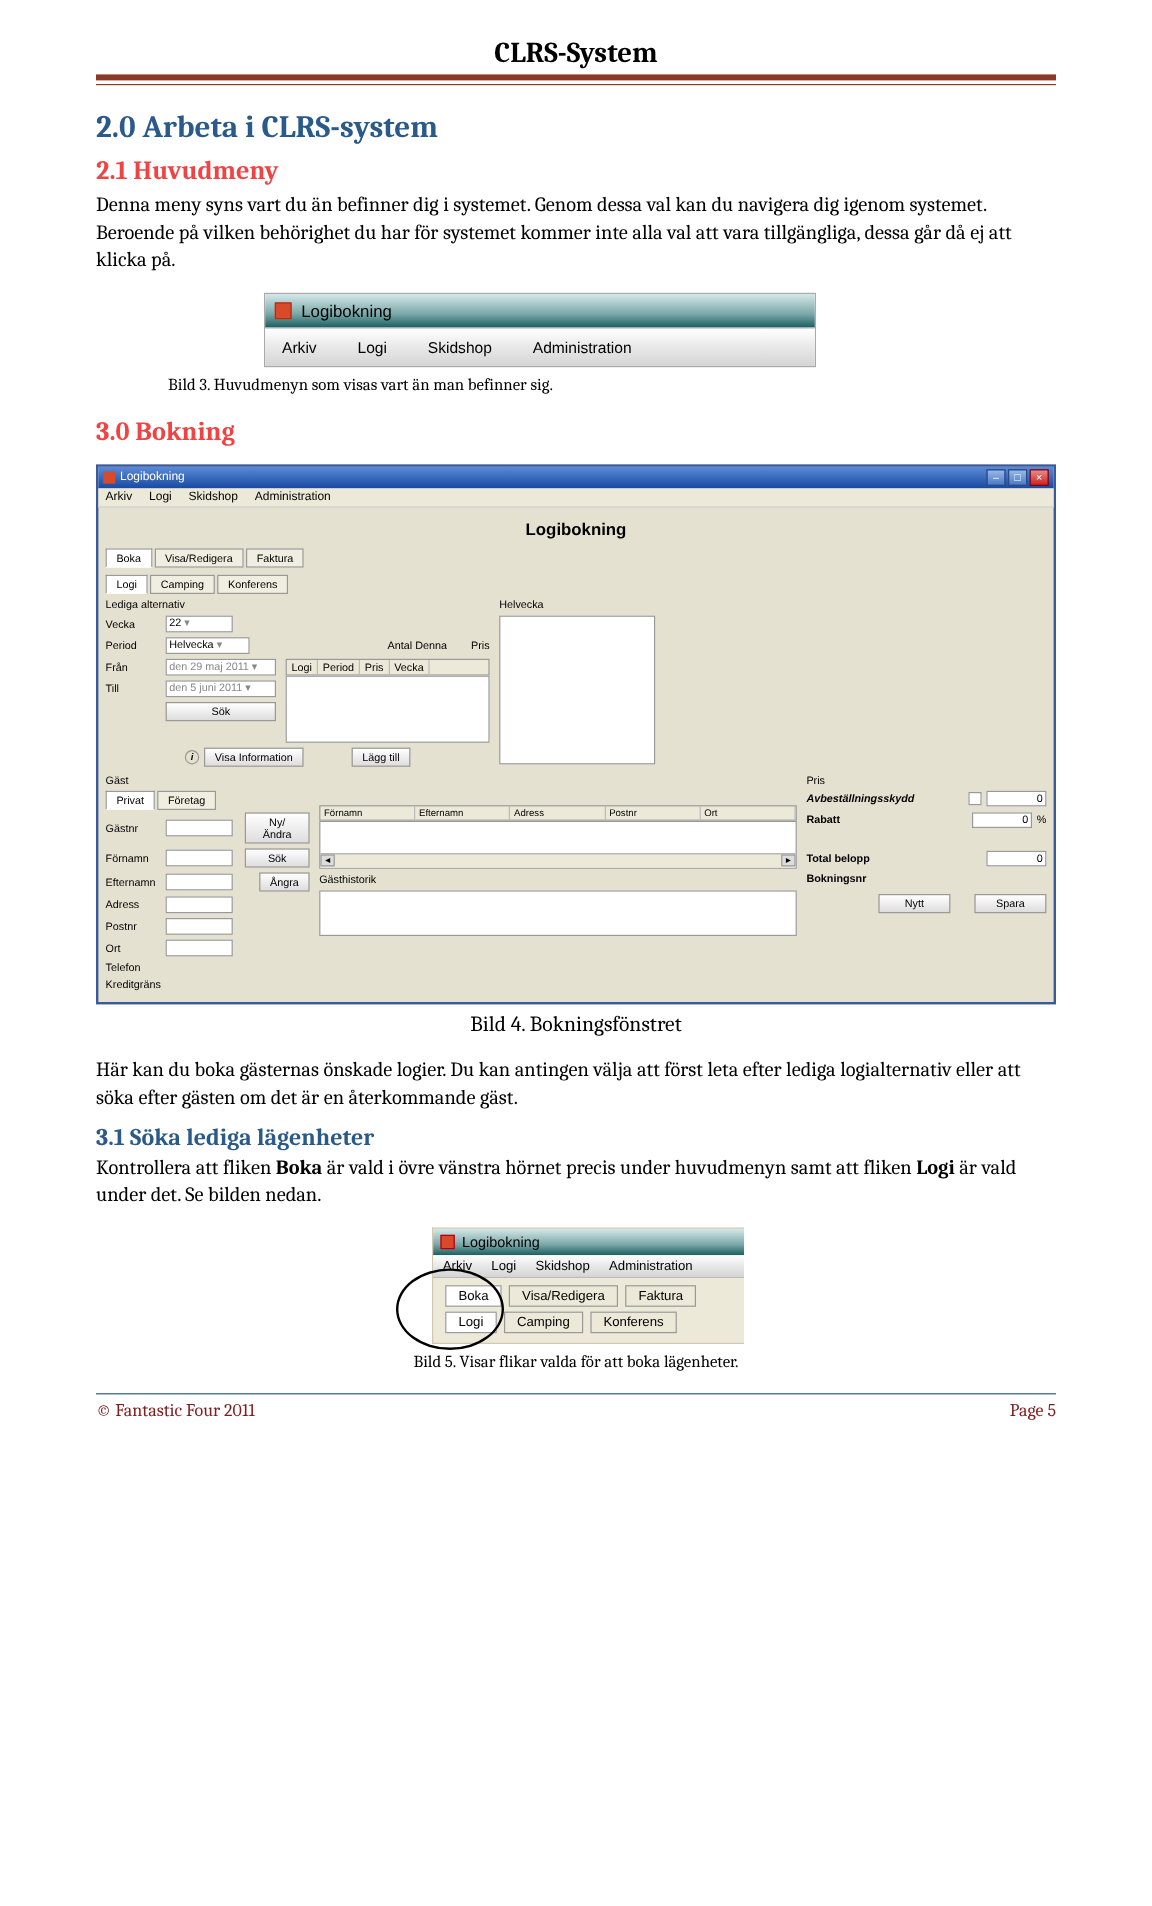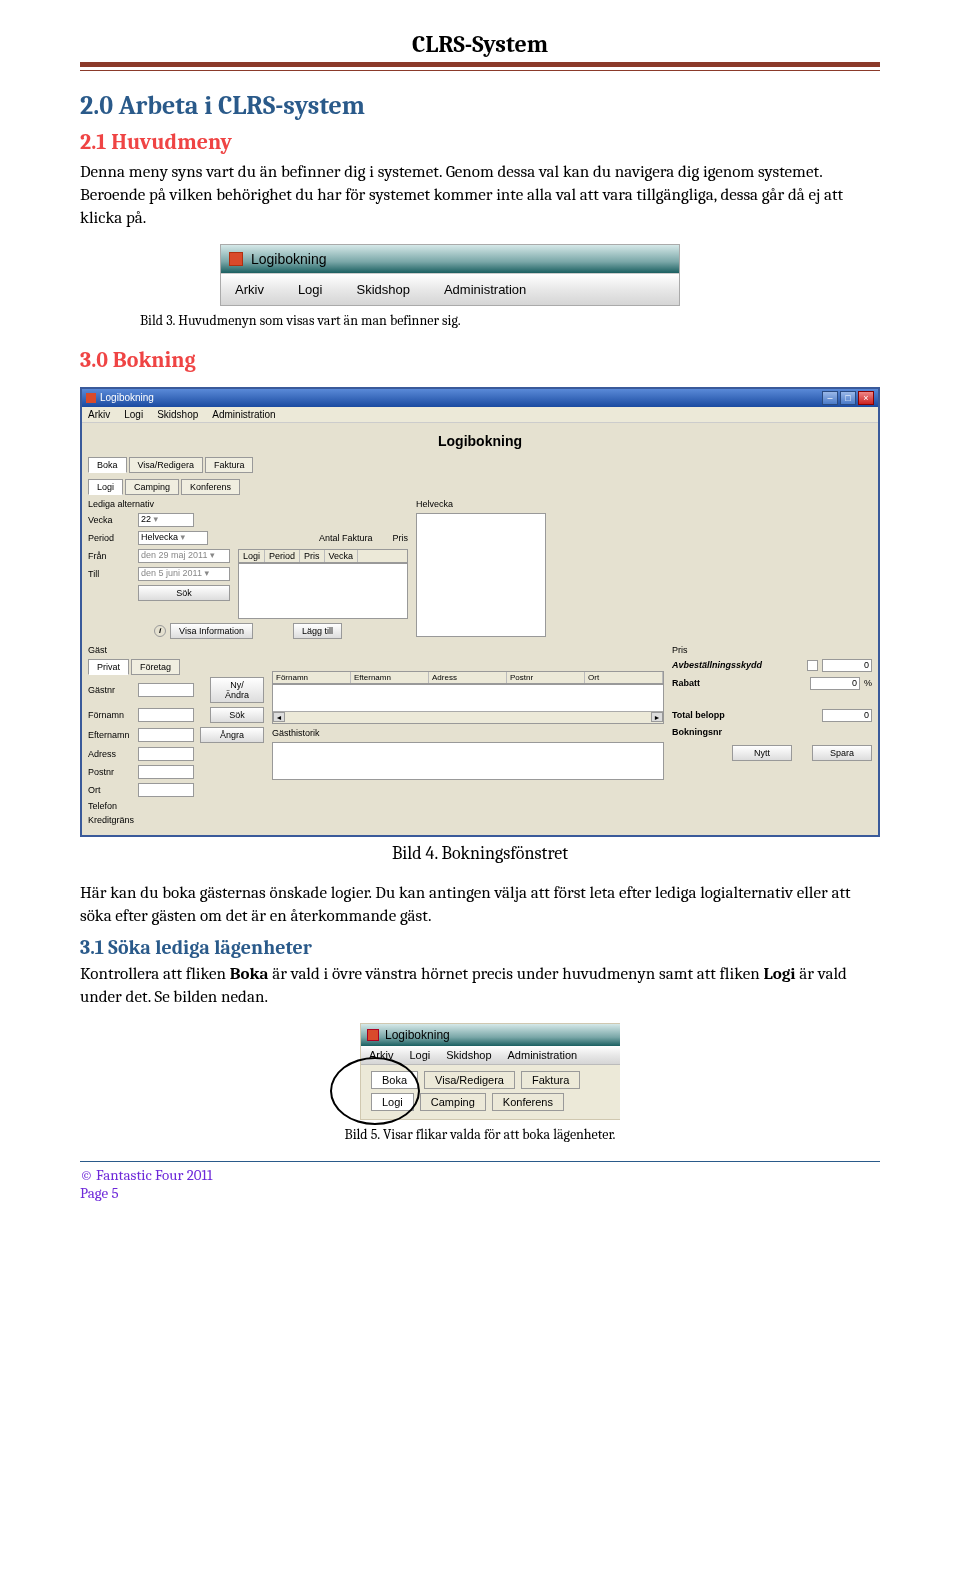--- a/index.html
+++ b/index.html
@@ -150,21 +150,21 @@
   .fig5-title{font-size:12px;}
   .fig5-menu{background:linear-gradient(to bottom,#fff,#e8e8e8 50%,#d5d5d5);display:flex;gap:16px;padding:3px 8px;font-size:11px;border-bottom:1px solid #bbb;}
   .fig5-row{display:flex;gap:6px;padding:6px 10px 2px;font-size:11px;}
   .fig5-tab{border:1px solid #999;background:#ece9d8;padding:2px 10px;}
   .fig5-tab.sel{background:#fff;}
   .fig5-circle{
     position:absolute;left:-10px;top:34px;width:90px;height:68px;border:2px solid #000;border-radius:50%;
   }
 
   .footer-rule{border:0;border-top:1px solid #2a5a8a;margin-top:18px;}
-  .footer{display:flex;justify-content:space-between;font-size:15px;color:#6d28d9;padding-top:4px;flex-direction:column;}
+  .footer{display:flex;justify-content:space-between;font-size:15px;color:#7f1d1d;padding-top:4px;}
 </style>
 </head>
 <body>
 
 <div class="doc-header">CLRS-System</div>
 <div class="header-rule"></div>
 
 <div class="h2">2.0 Arbeta i CLRS-system</div>
 
 <div class="h3">2.1 Huvudmeny</div>
@@ -226,21 +226,21 @@
         <div class="fig4-left">
           <div class="fig4-label">Lediga alternativ</div>
           <div class="fig4-row">
             <label>Vecka</label>
             <div class="fig4-sel"><span>22</span> <span class="fig4-drop">▾</span></div>
           </div>
           <div class="fig4-row">
             <label>Period</label>
             <div class="fig4-sel" style="width:70px;"><span>Helvecka</span> <span class="fig4-drop">▾</span></div>
             <div style="flex:1;"></div>
-            <span>Antal Faktura</span>
+            <span>Antal Denna</span>
             <span style="margin-left:14px;">Pris</span>
           </div>
           <div style="display:flex;gap:6px;">
             <div style="flex:0 0 144px;">
               <div class="fig4-row">
                   <label>Från</label>
                   <div class="fig4-sel" style="width:92px;color:#888;"><span>den 29    maj    2011</span> ▾</div>
                 </div>
               <div class="fig4-row">
                   <label>Till</label>
@@ -290,21 +290,21 @@
               <button class="fig4-btn" style="margin-left:auto;width:54px;">Ny/Ändra</button>
             </div>
           <div class="fig4-row">
               <label>Förnamn</label>
               <div class="fig4-inp" style="width:56px;"></div>
               <button class="fig4-btn" style="margin-left:auto;width:54px;">Sök</button>
             </div>
           <div class="fig4-row">
               <label>Efternamn</label>
               <div class="fig4-inp" style="width:56px;"></div>
-              <button class="fig4-btn" style="margin-left:auto;width:64px;">Ångra</button>
+              <button class="fig4-btn" style="margin-left:auto;width:42px;">Ångra</button>
             </div>
           <div class="fig4-row">
               <label>Adress</label>
               <div class="fig4-inp" style="width:56px;"></div>
             </div>
           <div class="fig4-row">
               <label>Postnr</label>
               <div class="fig4-inp" style="width:56px;"></div>
             </div>
           <div class="fig4-row">

